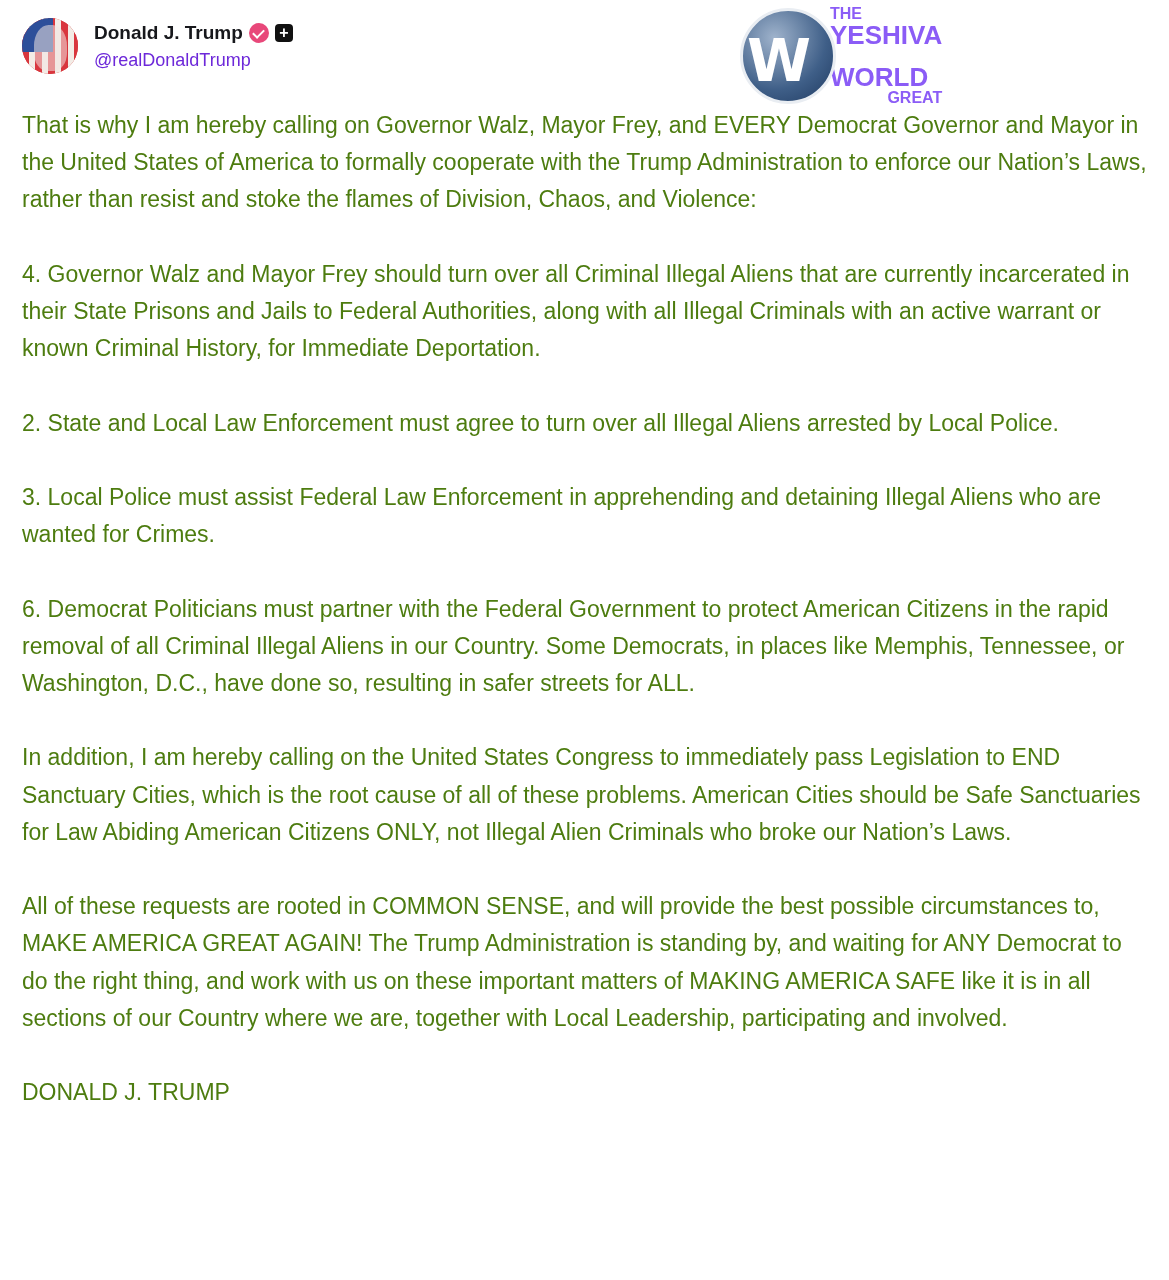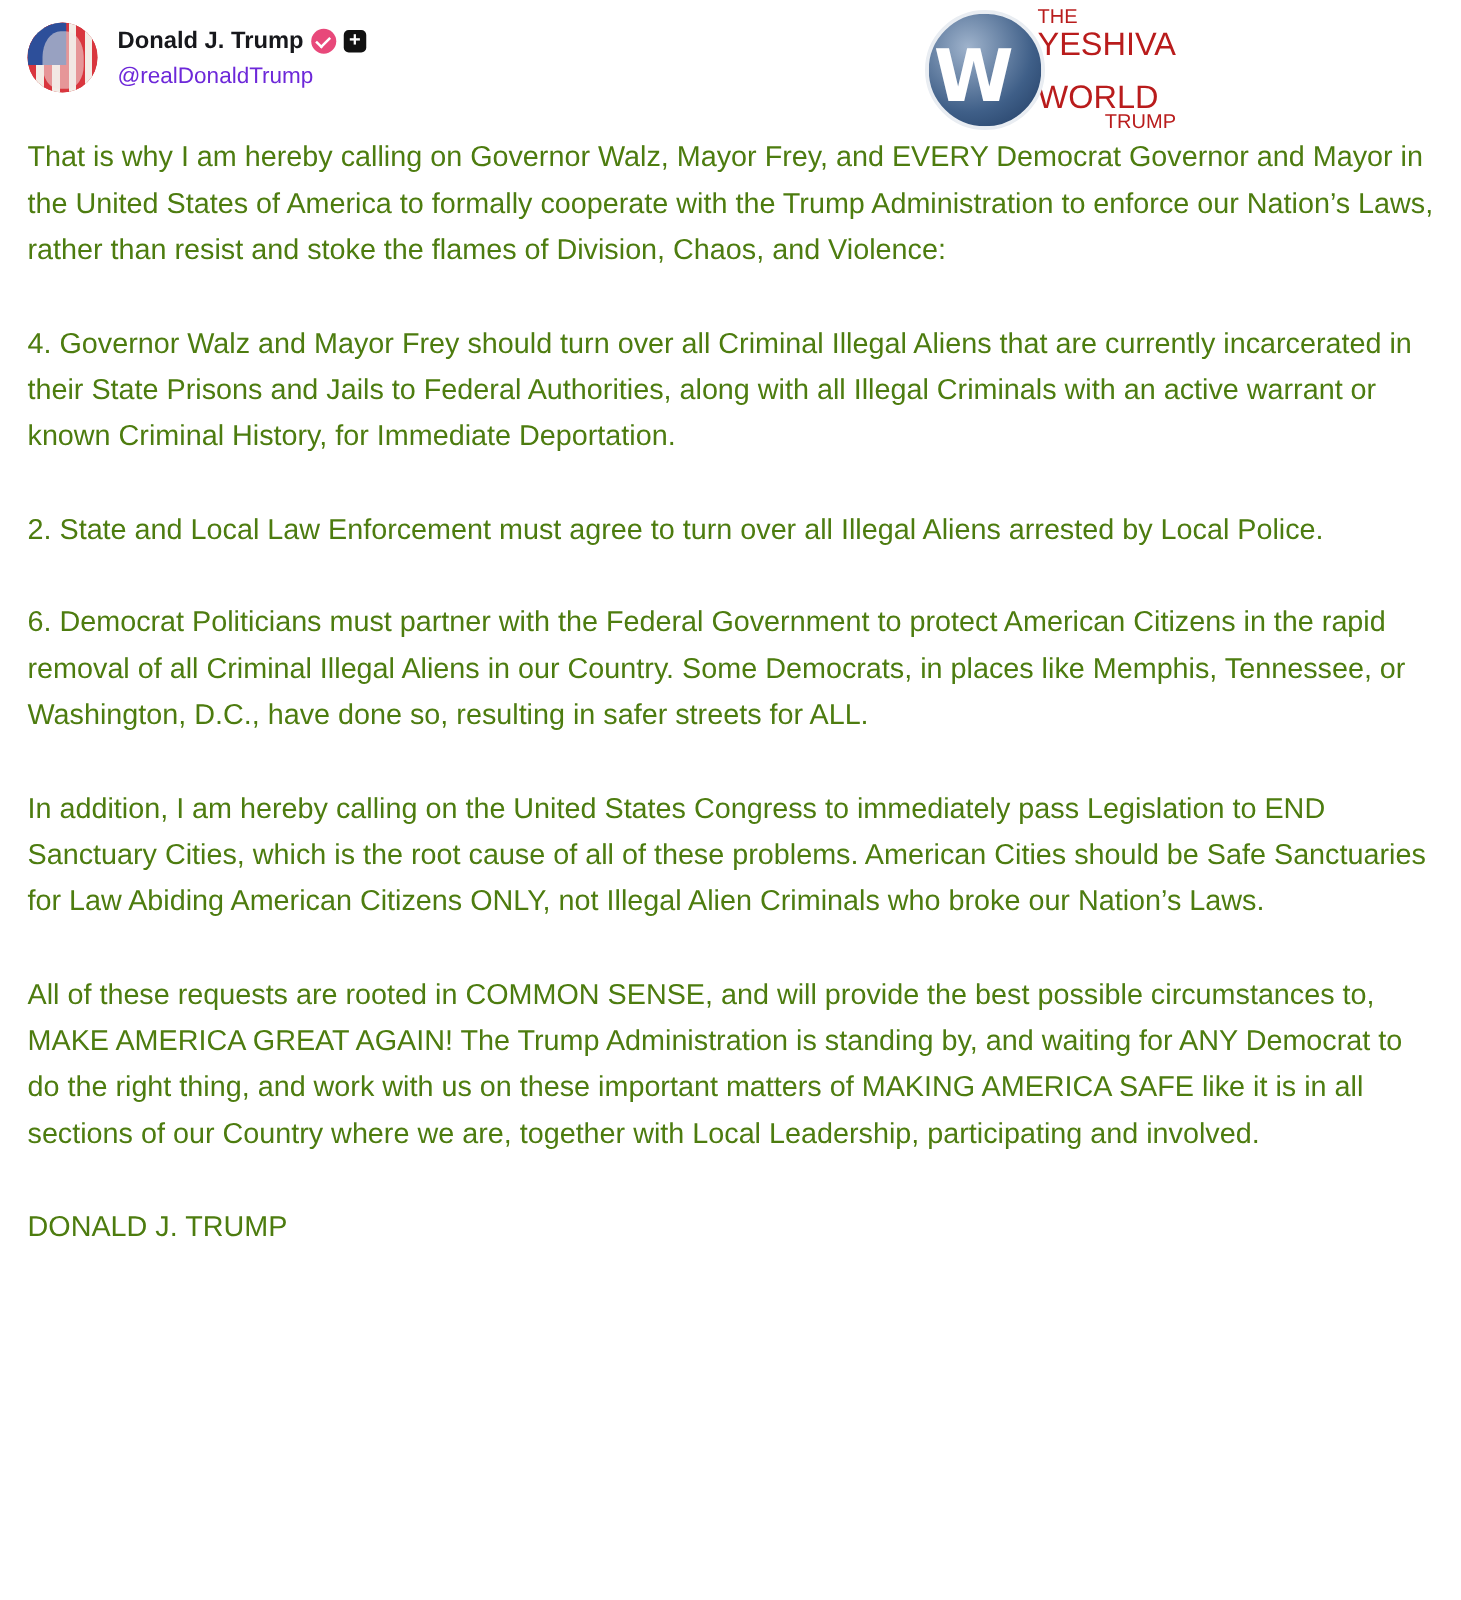--- a/index.html
+++ b/index.html
@@ -12,21 +12,21 @@
   .names { margin-left:16px; }
   .name-row { display:flex; align-items:center; }
   .display-name { font-weight:bold; font-size:19px; color:#17181c; }
   .verified { width:20px; height:20px; border-radius:50%; background:#e8487a; margin-left:6px; position:relative; }
   .verified::after { content:""; position:absolute; left:6px; top:4px; width:5px; height:9px; border:solid #fff; border-width:0 2.5px 2.5px 0; transform:rotate(45deg); }
   .plus-badge { width:18px; height:18px; border-radius:4px; background:#111; margin-left:6px; color:#fff; font-size:16px; font-weight:bold; line-height:18px; text-align:center; }
   .handle { font-size:18px; color:#6d28d9; margin-top:6px; }
   .logo { position:absolute; left:740px; top:6px; display:flex; align-items:center; }
   .logo-circle { width:90px; height:90px; border-radius:50%; background:radial-gradient(circle at 35% 30%,#9fb3cc,#3f5f88 60%,#1f3a60); border:3px solid #e9edf2; position:relative; overflow:hidden; }
   .logo-w { position:absolute; left:4px; top:16px; font-size:58px; font-weight:bold; color:#ffffff; font-family:"DejaVu Sans", sans-serif; letter-spacing:-6px; }
-  .logo-text { margin-left:-6px; line-height:1; color:#b91c1c; font-weight:normal; }
+  .logo-text { margin-left:-6px; line-height:1; color:#8b5cf6; font-weight:bold; }
   .logo-text .t1 { font-size:16px; display:block; }
   .logo-text .t2 { font-size:26px; display:block; }
   .logo-text .t3 { font-size:26px; display:block;margin-top:16px; }
   .logo-text .t4 { font-size:16px; display:block; text-align:right; }
   .post { position:absolute; left:22px; top:107px; width:1130px; font-size:23px; line-height:37.2px; color:#4d7c0f; }
   .post p { margin:0 0 37.2px 0; }
   .sig p { margin:0; }
   .footer { position:absolute; left:22px; right:22px; top:1270px; display:flex; justify-content:space-between; font-size:16px; color:#9aa0a8; }
 </style>
 </head>
@@ -49,28 +49,29 @@
 </div>
 
 <div class="logo">
   <div class="logo-circle">
     <span class="logo-w">W</span>
   </div>
   <div class="logo-text">
     <span class="t1">THE</span>
     <span class="t2">YESHIVA</span>
     <span class="t3">WORLD</span>
-    <span class="t4">TRUMP</span>
+    <span class="t4">GREAT</span>
   </div>
 </div>
 
 <div class="post">
   <p>That is why I am hereby calling on Governor Walz, Mayor Frey, and EVERY Democrat Governor and Mayor in the United States of America to formally cooperate with the Trump Administration to enforce our Nation’s Laws, rather than resist and stoke the flames of Division, Chaos, and Violence:</p>
   <p>4. Governor Walz and Mayor Frey should turn over all Criminal Illegal Aliens that are currently incarcerated in their State Prisons and Jails to Federal Authorities, along with all Illegal Criminals with an active warrant or known Criminal History, for Immediate Deportation.</p>
   <p>2. State and Local Law Enforcement must agree to turn over all Illegal Aliens arrested by Local Police.</p>
+  <p>3. Local Police must assist Federal Law Enforcement in apprehending and detaining Illegal Aliens who are wanted for Crimes.</p>
   <p>6. Democrat Politicians must partner with the Federal Government to protect American Citizens in the rapid removal of all Criminal Illegal Aliens in our Country. Some Democrats, in places like Memphis, Tennessee, or Washington, D.C., have done so, resulting in safer streets for ALL.</p>
   <p>In addition, I am hereby calling on the United States Congress to immediately pass Legislation to END Sanctuary Cities, which is the root cause of all of these problems. American Cities should be Safe Sanctuaries for Law Abiding American Citizens ONLY, not Illegal Alien Criminals who broke our Nation’s Laws.</p>
   <p>All of these requests are rooted in COMMON SENSE, and will provide the best possible circumstances to, MAKE AMERICA GREAT AGAIN! The Trump Administration is standing by, and waiting for ANY Democrat to do the right thing, and work with us on these important matters of MAKING AMERICA SAFE like it is in all sections of our Country where we are, together with Local Leadership, participating and involved.</p>
   <div class="sig">
     <p>DONALD J. TRUMP</p>
   </div>
 </div>
 
 <div class="footer"></div>
 

